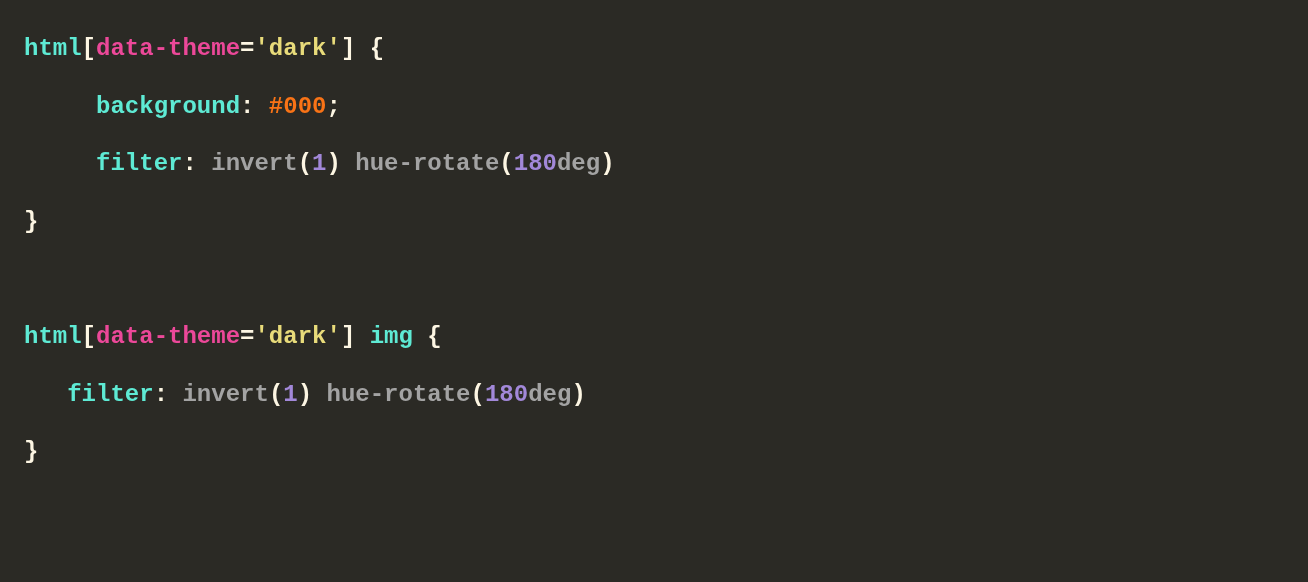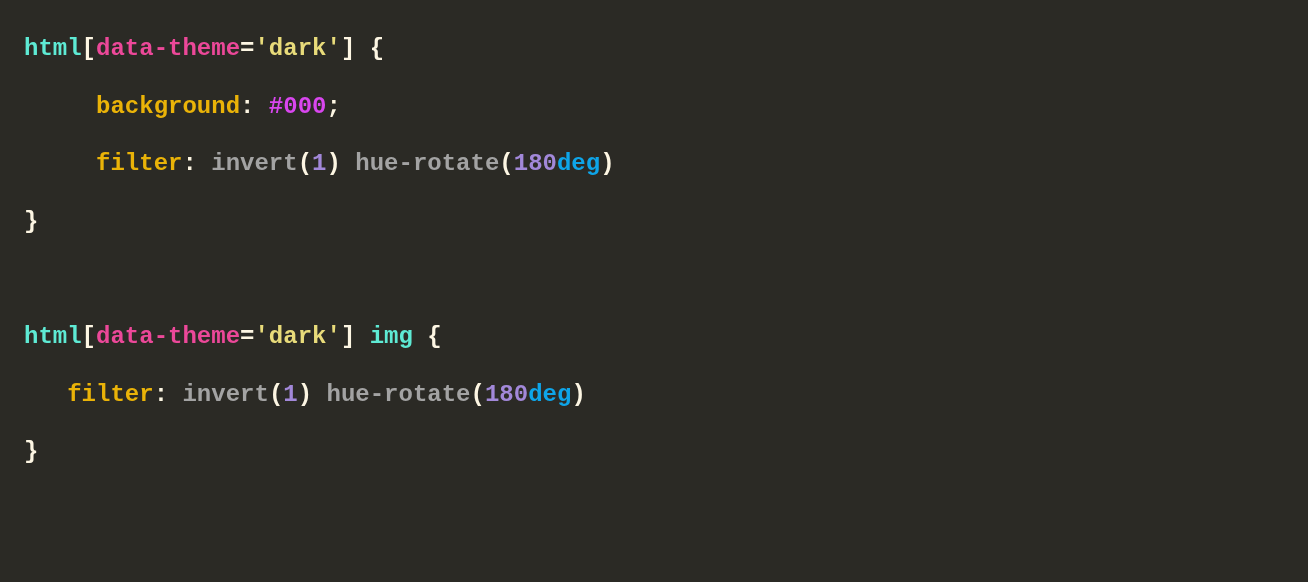--- a/index.html
+++ b/index.html
@@ -22,26 +22,26 @@
     pre {
       font-family: inherit;
       white-space: pre;
     }
     .tag { color: #5eead4; }
     .attr-bracket { color: #fdf6e3; }
     .attr-name { color: #ec4899; }
     .operator { color: #fdf6e3; }
     .string { color: #e8db7a; }
     .brace { color: #fdf6e3; }
-    .property { color: #eab308; }
+    .property { color: #5eead4; }
     .colon { color: #fdf6e3; }
-    .value-text { color: #d946ef; }
+    .value-text { color: #f97316; }
     .func { color: #a3a3a3; }
     .number { color: #a288d9; }
-    .unit { color: #0ea5e9; }
+    .unit { color: #a3a3a3; }
     .semicolon { color: #fdf6e3; }
     .paren { color: #fdf6e3; }
   </style>
 </head>
 <body>
 
 <pre><span><span class="tag">html</span><span class="attr-bracket">[</span><span class="attr-name">data-theme</span><span class="operator">=</span><span class="string">'</span><span class="string">dark</span><span class="string">'</span><span class="attr-bracket">]</span><span> </span><span class="brace">{</span></span>
 <span>     <span class="property">background</span><span class="colon">:</span><span class="value-text"> #000</span><span class="semicolon">;</span></span>
 <span>     <span class="property">filter</span><span class="colon">:</span><span class="func"> invert</span><span class="paren">(</span><span class="number">1</span><span class="paren">)</span><span class="func"> hue-rotate</span><span class="paren">(</span><span class="number">180</span><span class="unit">deg</span><span class="paren">)</span></span>
 <span><span class="brace">}</span></span>

